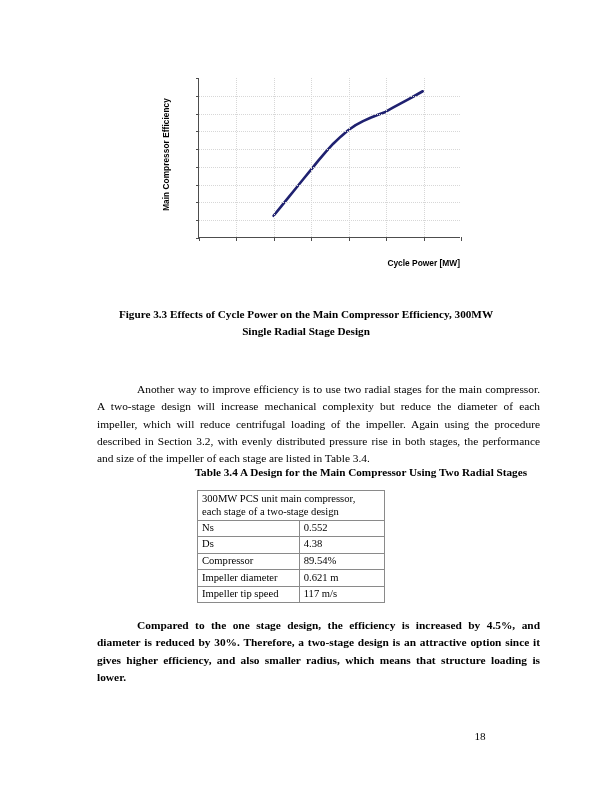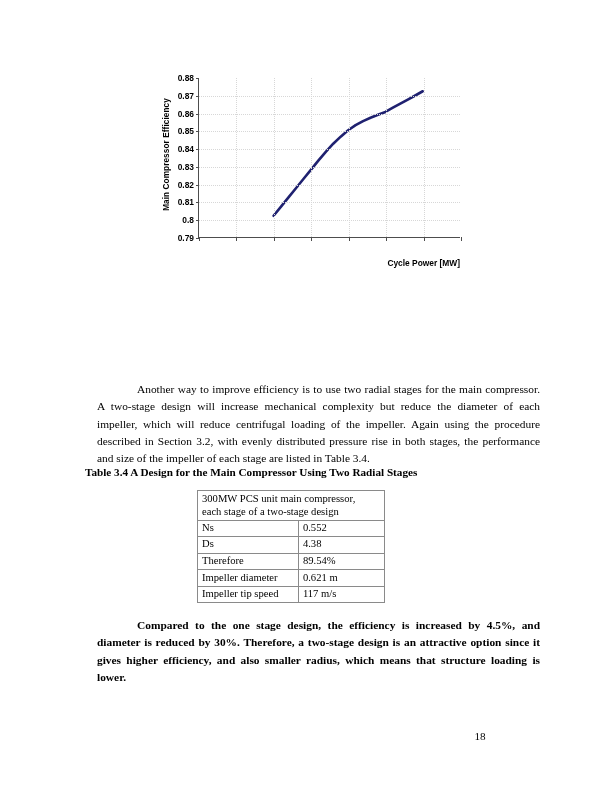--- a/index.html
+++ b/index.html
@@ -182,21 +182,21 @@
   }
   .para-1 { top: 381px; }
   .para-2 { top: 617px; font-weight: bold; }
   .para .indent { display: inline-block; width: 40px; }
 
   .table-caption {
     position: absolute;
     left: 85px;
     top: 466px;
     width: 442px;
-    text-align: left;
+    text-align: right;
     font-size: 11.2px;
     font-weight: bold;
   }
 
   
   .data-table {
     position: absolute;
     left: 197px;
     top: 490px;
     width: 188px;
@@ -229,32 +229,20 @@
 </head>
 <body>
 
 <div class="page">
 
   <div class="figure-block">
     <div class="chart-wrap">
 
       <div class="y-axis-title">Main Compressor Efficiency</div>
 
-      <div class="y-ticklabels" id="y-ticklabels">
-          <span style="top: 0px;">0.88</span>
-          <span style="top: 17.7778px;">0.87</span>
-          <span style="top: 35.5556px;">0.86</span>
-          <span style="top: 53.3333px;">0.85</span>
-          <span style="top: 71.1111px;">0.84</span>
-          <span style="top: 88.8889px;">0.83</span>
-          <span style="top: 106.667px;">0.82</span>
-          <span style="top: 124.444px;">0.81</span>
-          <span style="top: 142.222px;">0.8</span>
-          <span style="top: 160px;">0.79</span>
-        </div>
 
       <div class="plot-area" id="plot-area">
         <svg class="curve-svg" id="curve-svg" viewBox="0 0 262 160" preserveAspectRatio="none">
           <polyline id="curve-path" fill="none" stroke="#1f2170" stroke-width="2.6" stroke-linejoin="round" stroke-linecap="round" vector-effect="non-scaling-stroke" points="74.86,138.67 82.34,129.42 89.83,120.18 97.31,110.93 104.80,101.69 112.29,92.44 119.77,83.20 127.26,74.31 134.74,66.13 142.23,59.02 149.71,52.62 157.20,47.47 164.69,43.38 172.17,40.00 179.66,36.98 187.14,34.13 194.63,29.87 202.11,25.78 209.60,21.69 217.09,17.60 224.57,13.33"></polyline>
         </svg>
       <div class="ytick-mark" style="top: 0px;"></div>
           <div class="gridline-h" style="top: 17.7778px;"></div>
           <div class="ytick-mark" style="top: 17.7778px;"></div>
           <div class="gridline-h" style="top: 35.5556px;"></div>
           <div class="ytick-mark" style="top: 35.5556px;"></div>
@@ -285,41 +273,45 @@
           <div class="gridline-v" style="left: 224.571px;"></div>
           <div class="xtick-mark" style="left: 224.571px;"></div>
           <div class="xtick-mark" style="left: 262px;"></div>
         </div>
 
 
       <div class="x-axis-title">Cycle Power [MW]</div>
     </div>
   </div>
 
+  <div class="fig-caption">
+    <span>Figure 3.3  Effects of Cycle Power on the Main Compressor Efficiency, 300MW</span><br>
+    <span>Single Radial Stage Design</span>
+  </div>
 
 
   <div class="para para-1"><span class="indent"></span><span>Another way to improve efficiency is to use two radial stages for the main compressor.   A two-stage design will increase mechanical complexity but reduce the diameter of each impeller, which will reduce centrifugal loading of the impeller.    Again using the procedure described in Section 3.2, with evenly distributed pressure rise in both stages, the performance and size of the impeller of each stage are listed in Table 3.4.</span></div>
 
   <div class="table-caption">Table 3.4   A Design for the Main Compressor Using Two Radial Stages</div>
 
   <table class="data-table">
     <tbody id="table-body">
         <tr>
           <td class="hdr" colspan="2">300MW PCS unit main compressor,<br>each stage of a two-stage design</td>
         </tr>
         <tr>
           <td class="col-label">Ns</td>
           <td class="col-value">0.552</td>
         </tr>
         <tr>
           <td class="col-label">Ds</td>
           <td class="col-value">4.38</td>
         </tr>
         <tr>
-          <td class="col-label">Therefore</td>
+          <td class="col-label">Compressor</td>
           <td class="col-value">89.54%</td>
         </tr>
         <tr>
           <td class="col-label">Impeller diameter</td>
           <td class="col-value">0.621 m</td>
         </tr>
         <tr>
           <td class="col-label">Impeller tip speed</td>
           <td class="col-value">117 m/s</td>
         </tr>

